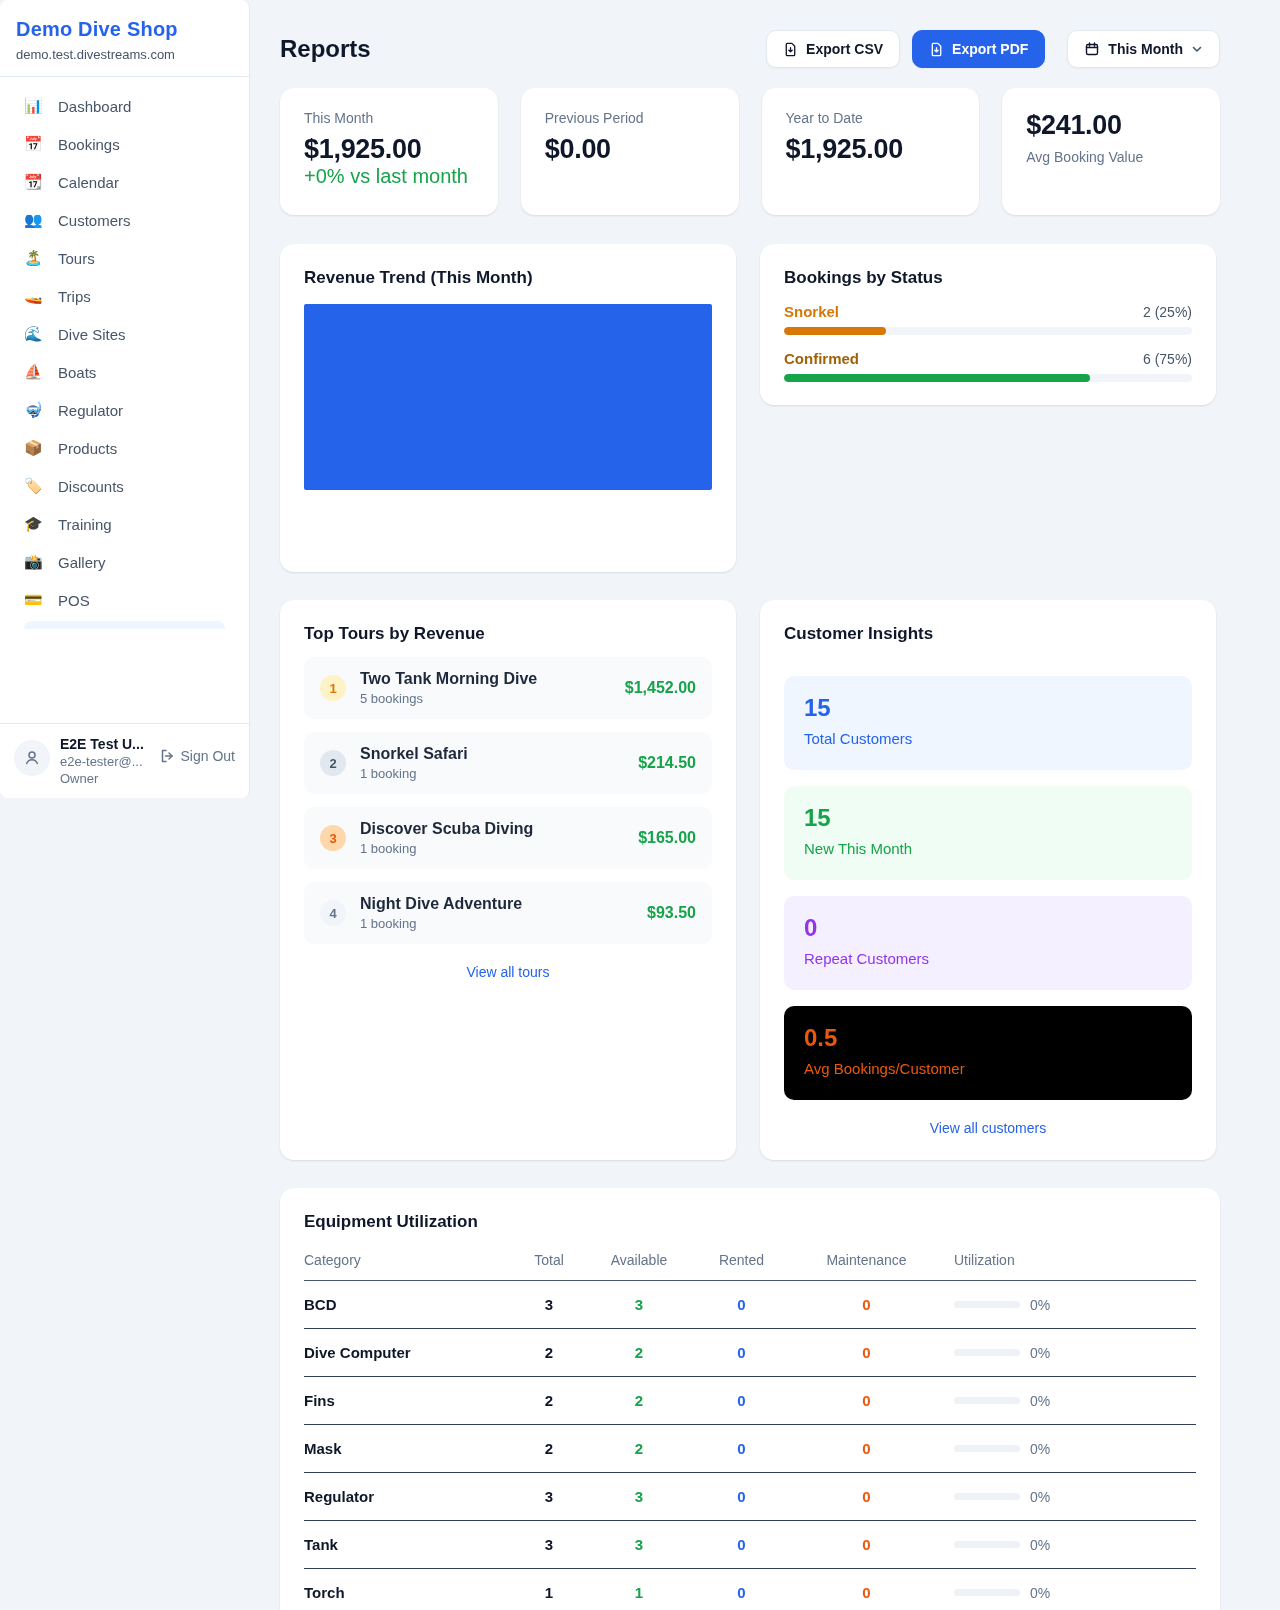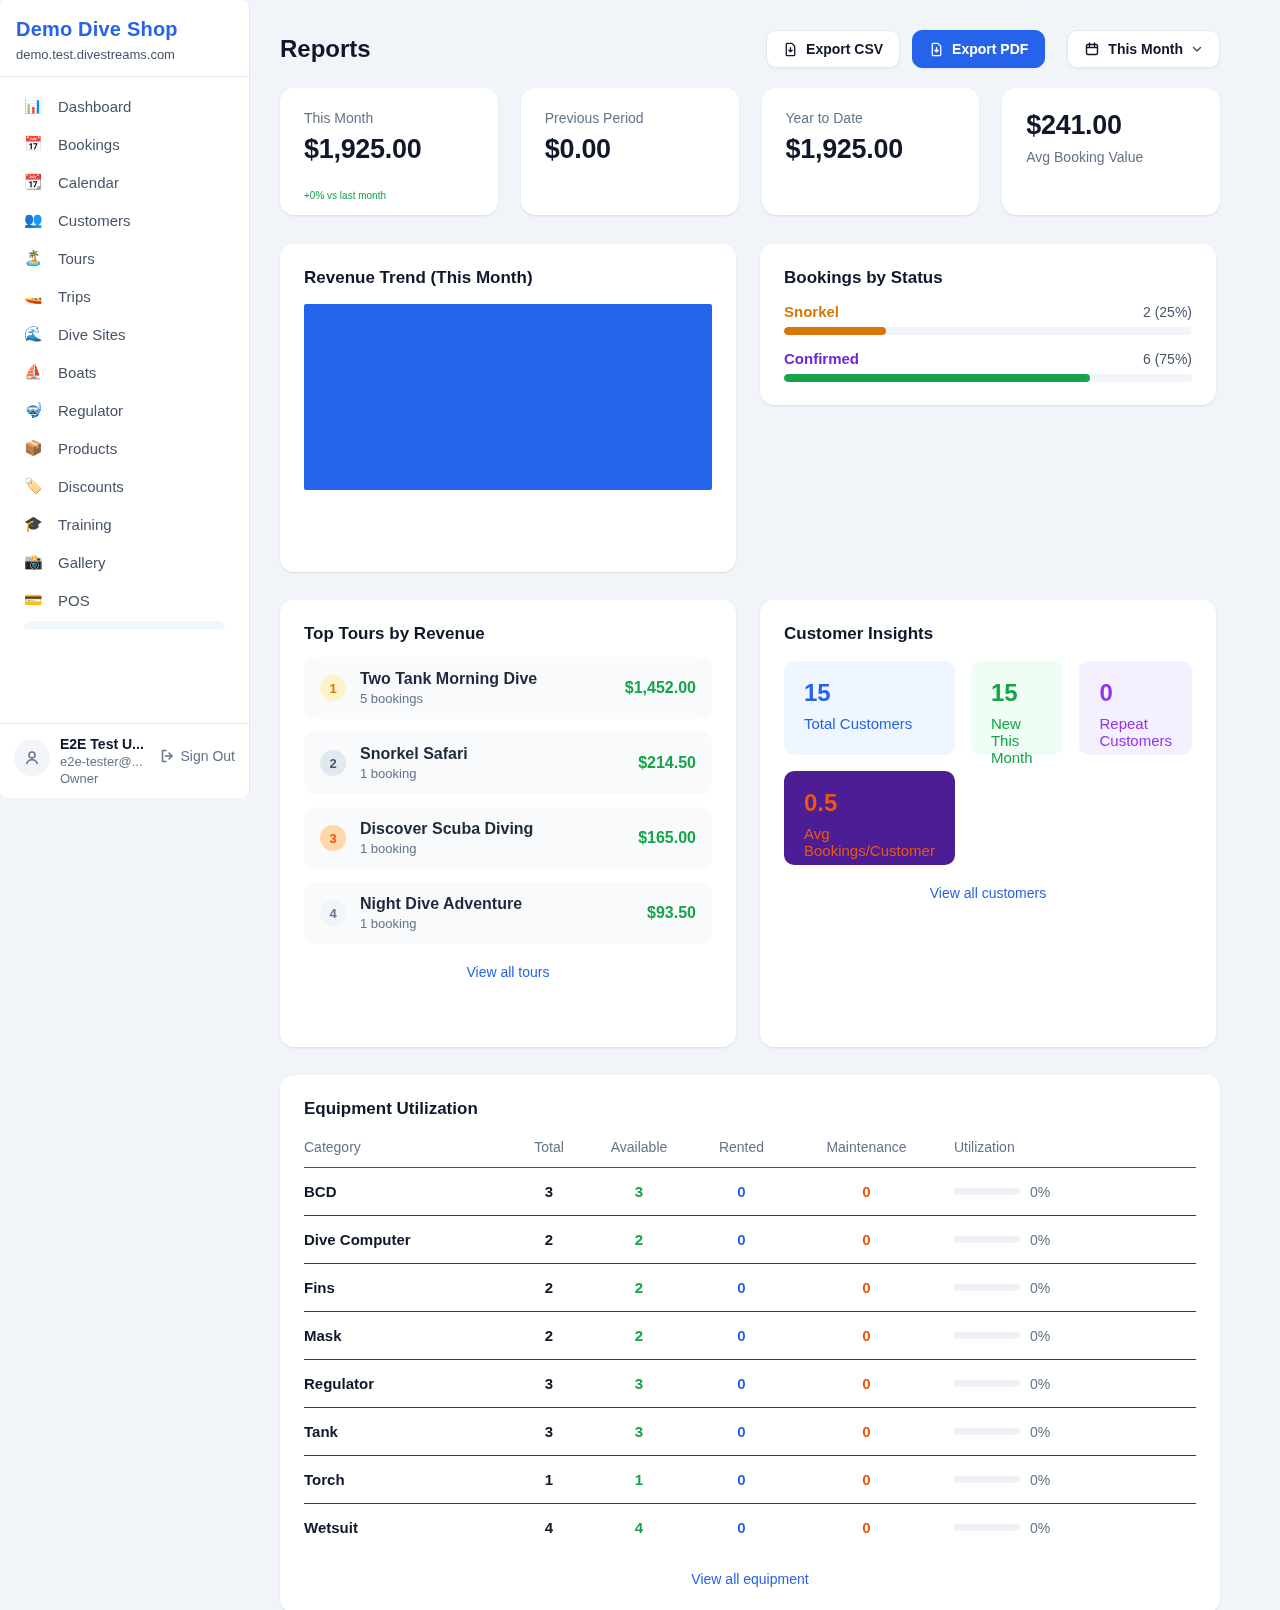--- a/index.html
+++ b/index.html
@@ -61,21 +61,21 @@
   .btn-period { margin-left:10px; }
   .card {
     background:#fff; border-radius:14px;
     box-shadow:0 1px 2px rgba(15,23,42,.06), 0 1px 3px rgba(15,23,42,.05);
   }
   
   .stats-row { display:grid; grid-template-columns:repeat(4,1fr); gap:23px; margin-top:20px; }
   .stat-card { padding:22px 24px; height:127px; }
   .stat-label { color:#64748b; font-size:14px; }
   .stat-value { color:#0f172a; font-size:27px; font-weight:800; margin-top:8px; letter-spacing:-.3px; }
-  .stat-delta { color:#16a34a; font-size:10px; margin-top:25px; }
+  .stat-delta { color:#16a34a; font-size:20px; margin-top:0; }
   .stat-card.flip .stat-value { margin-top:0; }
   .stat-card.flip .stat-label { margin-top:8px; }
   
   .row2 { display:flex; gap:24px; margin-top:29px; align-items:flex-start; }
   .card-title { font-size:17px; font-weight:700; color:#0f172a; }
   .revenue-card { width:456px; height:328px; padding:24px; }
   .revenue-bar { margin-top:16px; height:186px; background:#2563eb; border-radius:2px; }
   .status-card { width:456px; height:161px; padding:24px; }
   .status-row { margin-top:15px; }
   .status-line { display:flex; align-items:center; justify-content:space-between; }
@@ -98,28 +98,28 @@
   }
   .rank-1 { background:#fef3c7; color:#d97706; }
   .rank-2 { background:#e2e8f0; color:#475569; }
   .rank-3 { background:#fed7aa; color:#ea580c; }
   .rank-4 { background:#f1f5f9; color:#64748b; }
   .tour-info { min-width:0; }
   .tour-name { font-size:16px; font-weight:700; color:#1e293b; }
   .tour-sub { font-size:13px; color:#64748b; margin-top:3px; }
   .tour-amount { margin-left:auto; font-size:16px; font-weight:700; color:#16a34a; }
   .view-link { display:block; text-align:center; color:#2563eb; font-size:14px; margin-top:20px; cursor:pointer; text-decoration:none; }
-  .tiles { display:grid; grid-template-columns:1fr 1fr 1fr; gap:16px; margin-top:17px; }
+  .tiles { display:grid; grid-template-columns:1fr; gap:16px; margin-top:32px; }
   .tile { border-radius:10px; padding:18px 20px; height:94px; }
   .tile-value { font-size:24px; font-weight:800; }
   .tile-label { font-size:15px; margin-top:8px; }
   .tile-blue   { background:#eff6ff; } .tile-blue  .tile-value,.tile-blue  .tile-label{ color:#2563eb; }
   .tile-green  { background:#f0fdf4; } .tile-green .tile-value,.tile-green .tile-label{ color:#16a34a; }
   .tile-purple { background:#f5f0ff; } .tile-purple .tile-value,.tile-purple .tile-label{ color:#9333ea; }
-  .tile-orange { background:#4c1d95; } .tile-orange .tile-value,.tile-orange .tile-label{ color:#ea580c; }
+  .tile-orange { background:#000000; } .tile-orange .tile-value,.tile-orange .tile-label{ color:#ea580c; }
   
   .equip-card { margin-top:28px; padding:24px 24px 26px; }
   .equip-grid { display:grid; grid-template-columns:200px 90px 90px 115px 135px 1fr; align-items:center; }
   .equip-head { margin-top:20px; padding-bottom:12px; border-bottom:1px solid #475569; }
   .equip-head > div { font-size:14px; color:#64748b; }
   .equip-row { padding:15px 0; border-bottom:1px solid #334155; }
   .equip-row:last-of-type { border-bottom:none; }
   .col-center { text-align:center; }
   .cat { font-size:15px; font-weight:700; color:#0f172a; }
   .num { font-size:15px; font-weight:600; }
@@ -285,21 +285,21 @@
         <div class="status-line">
           <span class="status-label" style="color:#d97706">Snorkel</span>
           <span class="status-value">2 (25%)</span>
         </div>
         <div class="bar-track">
           <div class="bar-fill" style="background: rgb(217, 119, 6); width: 25%;"></div>
         </div>
       </div>
       <div class="status-row">
         <div class="status-line">
-          <span class="status-label" style="color:#6d28d9">Confirmed</span>
+          <span class="status-label" style="color:#a16207">Confirmed</span>
           <span class="status-value">6 (75%)</span>
         </div>
         <div class="bar-track">
           <div class="bar-fill" style="background: rgb(22, 163, 74); width: 75%;"></div>
         </div>
       </div>
     </div>
   </div>
 
   <div class="row3">

